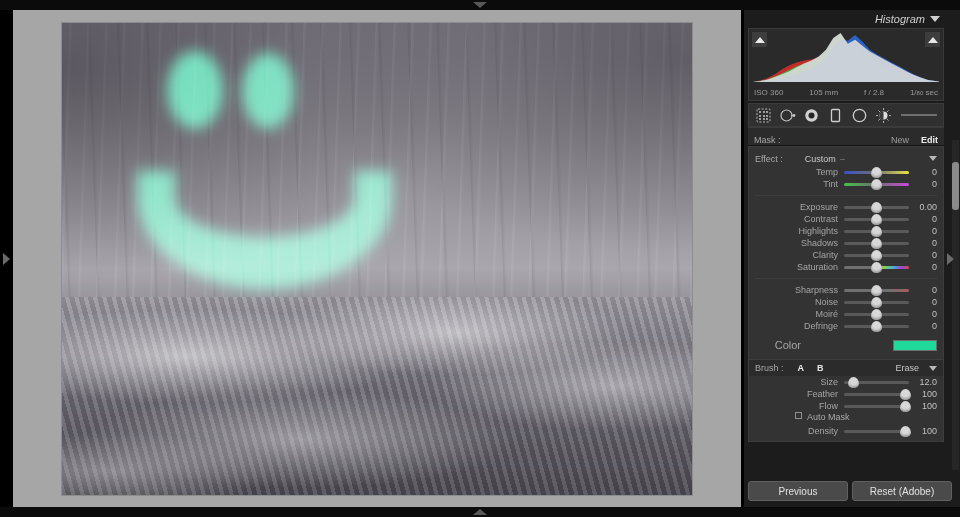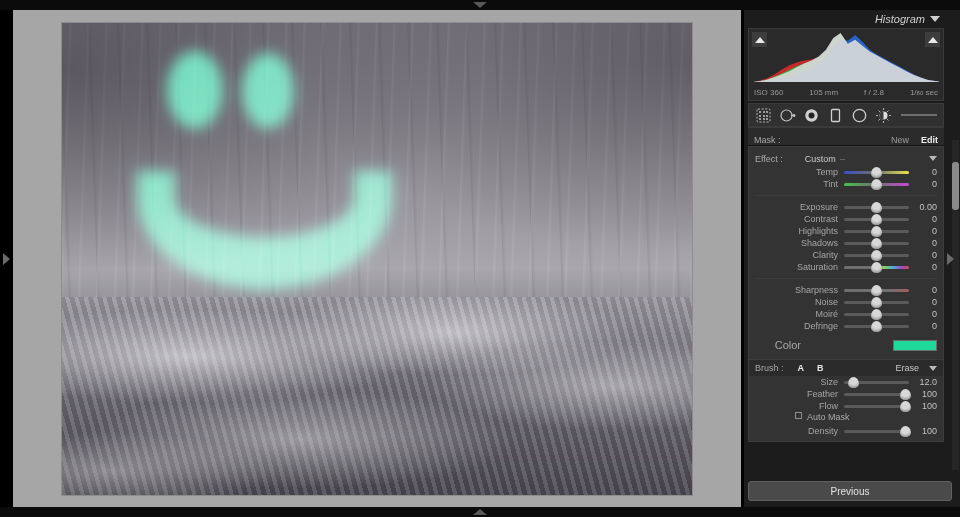--- a/index.html
+++ b/index.html
@@ -444,15 +444,16 @@
               <span class="num">100</span>
             </div>
           </div>
       </div>
 
 
     </div>
 
     <div id="bottom-buttons">
       <span class="big-btn">Previous</span>
+      <span class="big-btn">Reset (Adobe)</span>
     </div>
   </div>
 </div>
 
 </body></html>

